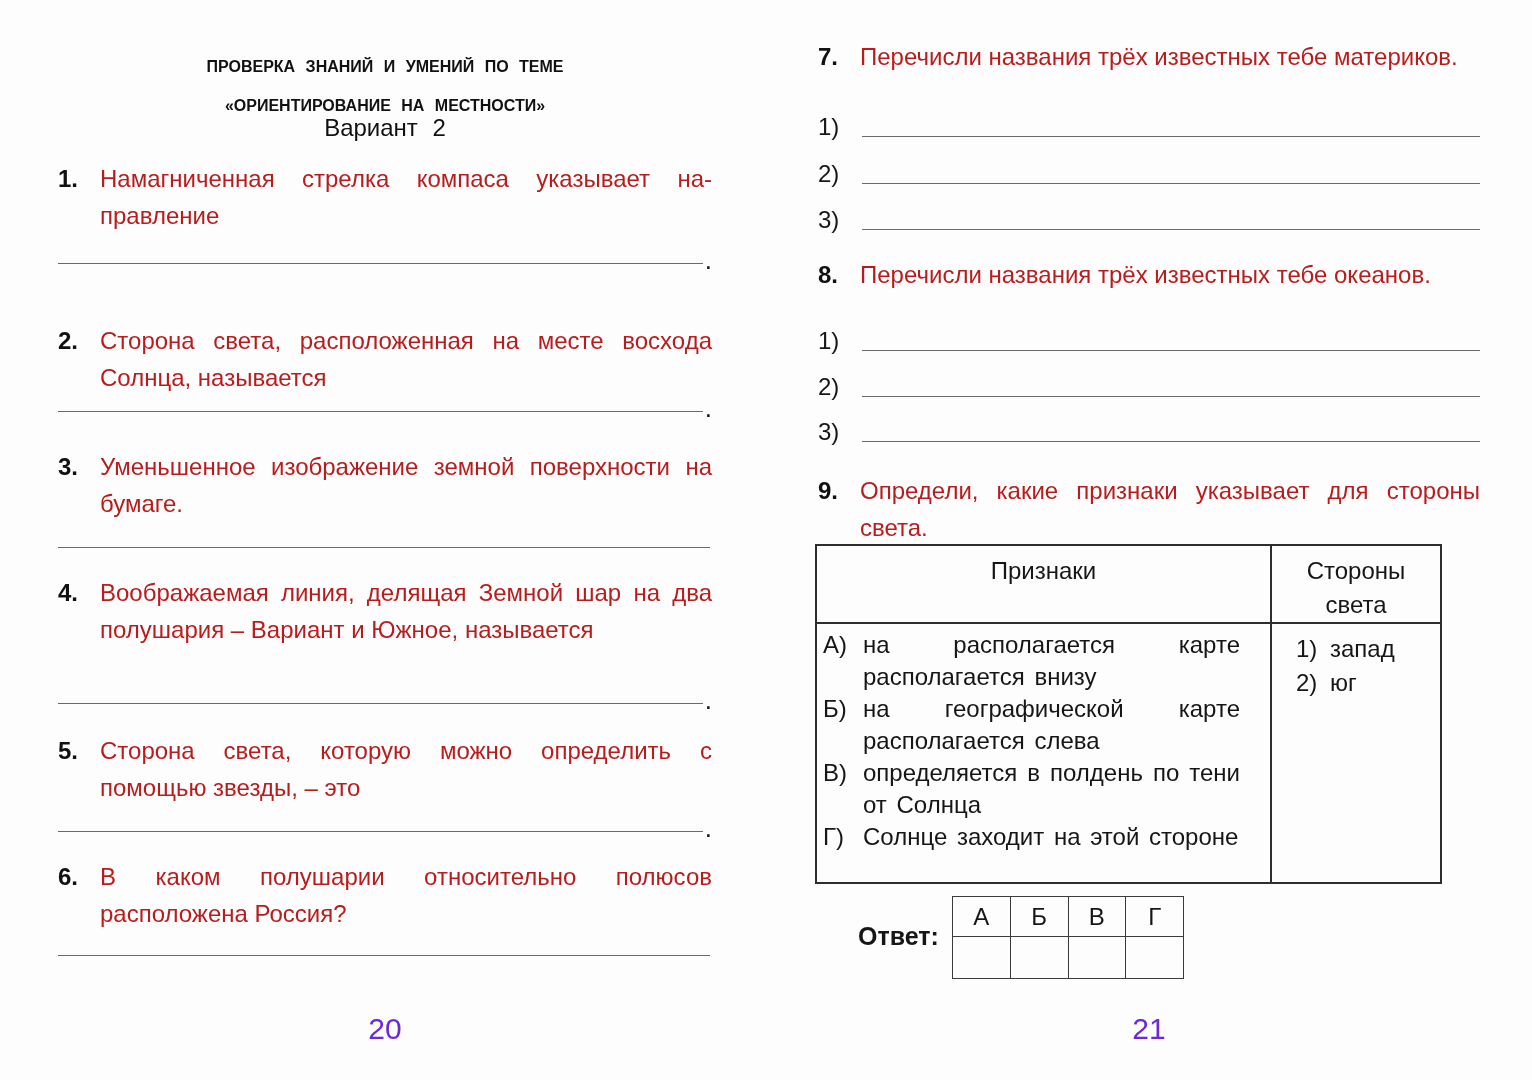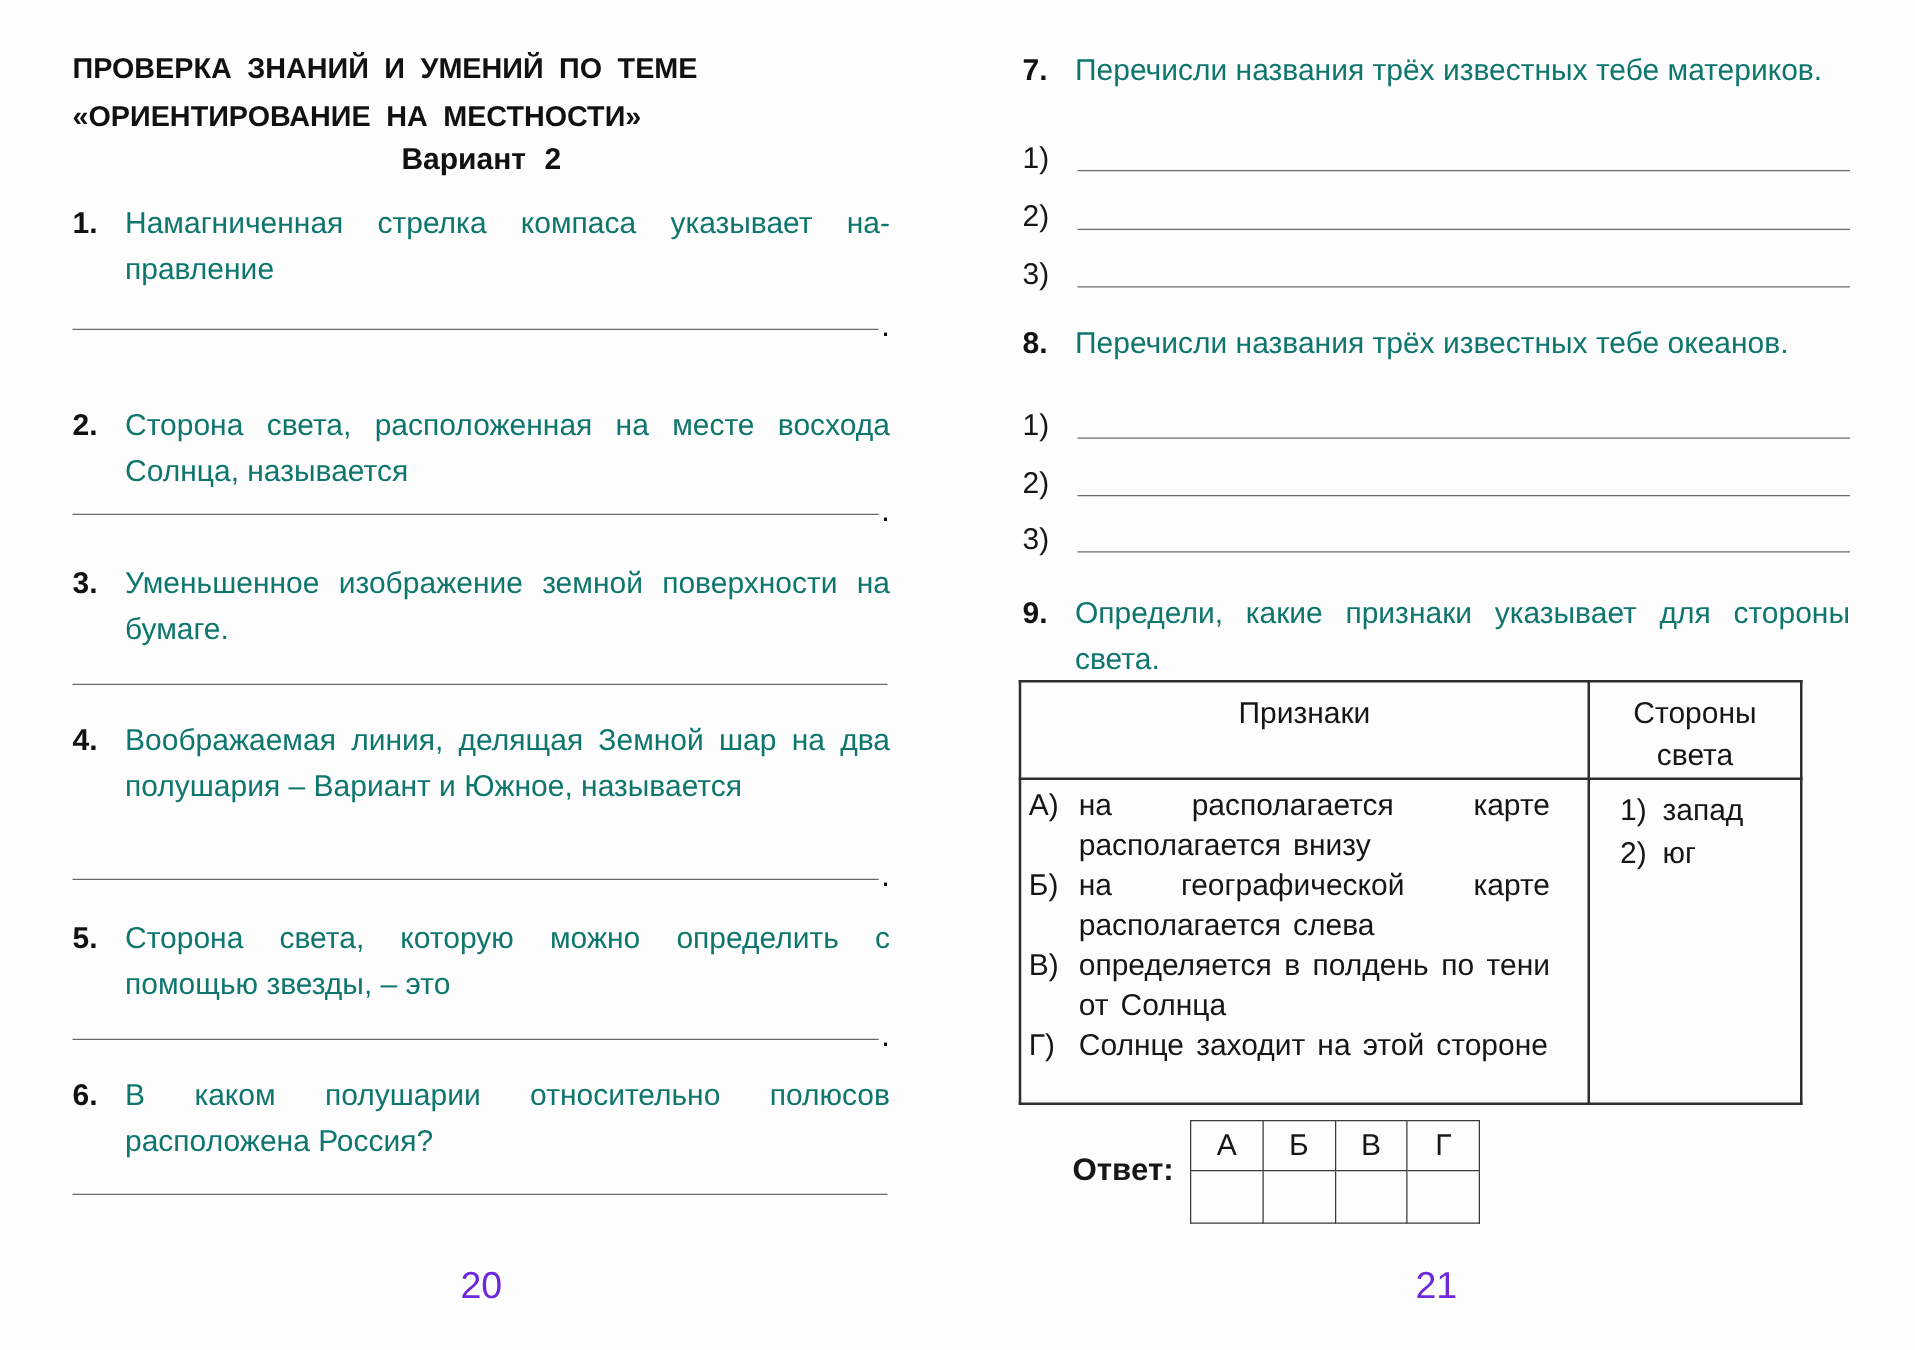--- a/index.html
+++ b/index.html
@@ -10,38 +10,39 @@
     color:#1a1a1a;
     position:relative;
     overflow:hidden;
   }
   .page { position:absolute; top:0; }
   .page-left  { left:58px;  width:654px; height:1080px; }
   .page-right { left:818px; width:662px; height:1080px; }
 
   .doc-title {
     position:absolute; left:0; width:100%;
-    font-weight:bold;
-    font-size:23px; line-height:37px; word-spacing:6px;
+    text-align:center; font-weight:bold;
+    font-size:16px; line-height:37px; word-spacing:6px;
     color:#111;
+    margin-top:12px;
   }
   .variant-title {
     position:absolute; left:0; width:100%;
-    text-align:center; font-weight:bold;
+    text-align:center; font-weight:normal;
     font-size:24px; word-spacing:8px; color:#111;
   }
 
   .question { position:absolute; left:0; width:100%; display:flex; }
   .q-num {
     flex:0 0 42px; font-weight:bold; font-size:24px; line-height:37px;
     color:#111;
   }
   .q-text {
     flex:1; font-size:24px; line-height:37px;
-    text-align:justify; hyphens:manual; color:#0f766e;
+    text-align:justify; hyphens:manual; color:#b91c1c;
   }
 
   .answer-line {
     position:absolute; left:0; width:100%; height:30px;
     display:flex; align-items:flex-end;
   }
   .answer-line .rule { flex:1; border-bottom:1.5px solid #6a6a6a; }
   .answer-line .dot  { font-size:26px; line-height:8px; margin-left:2px; color:#111; }
 
   .blank-row {

